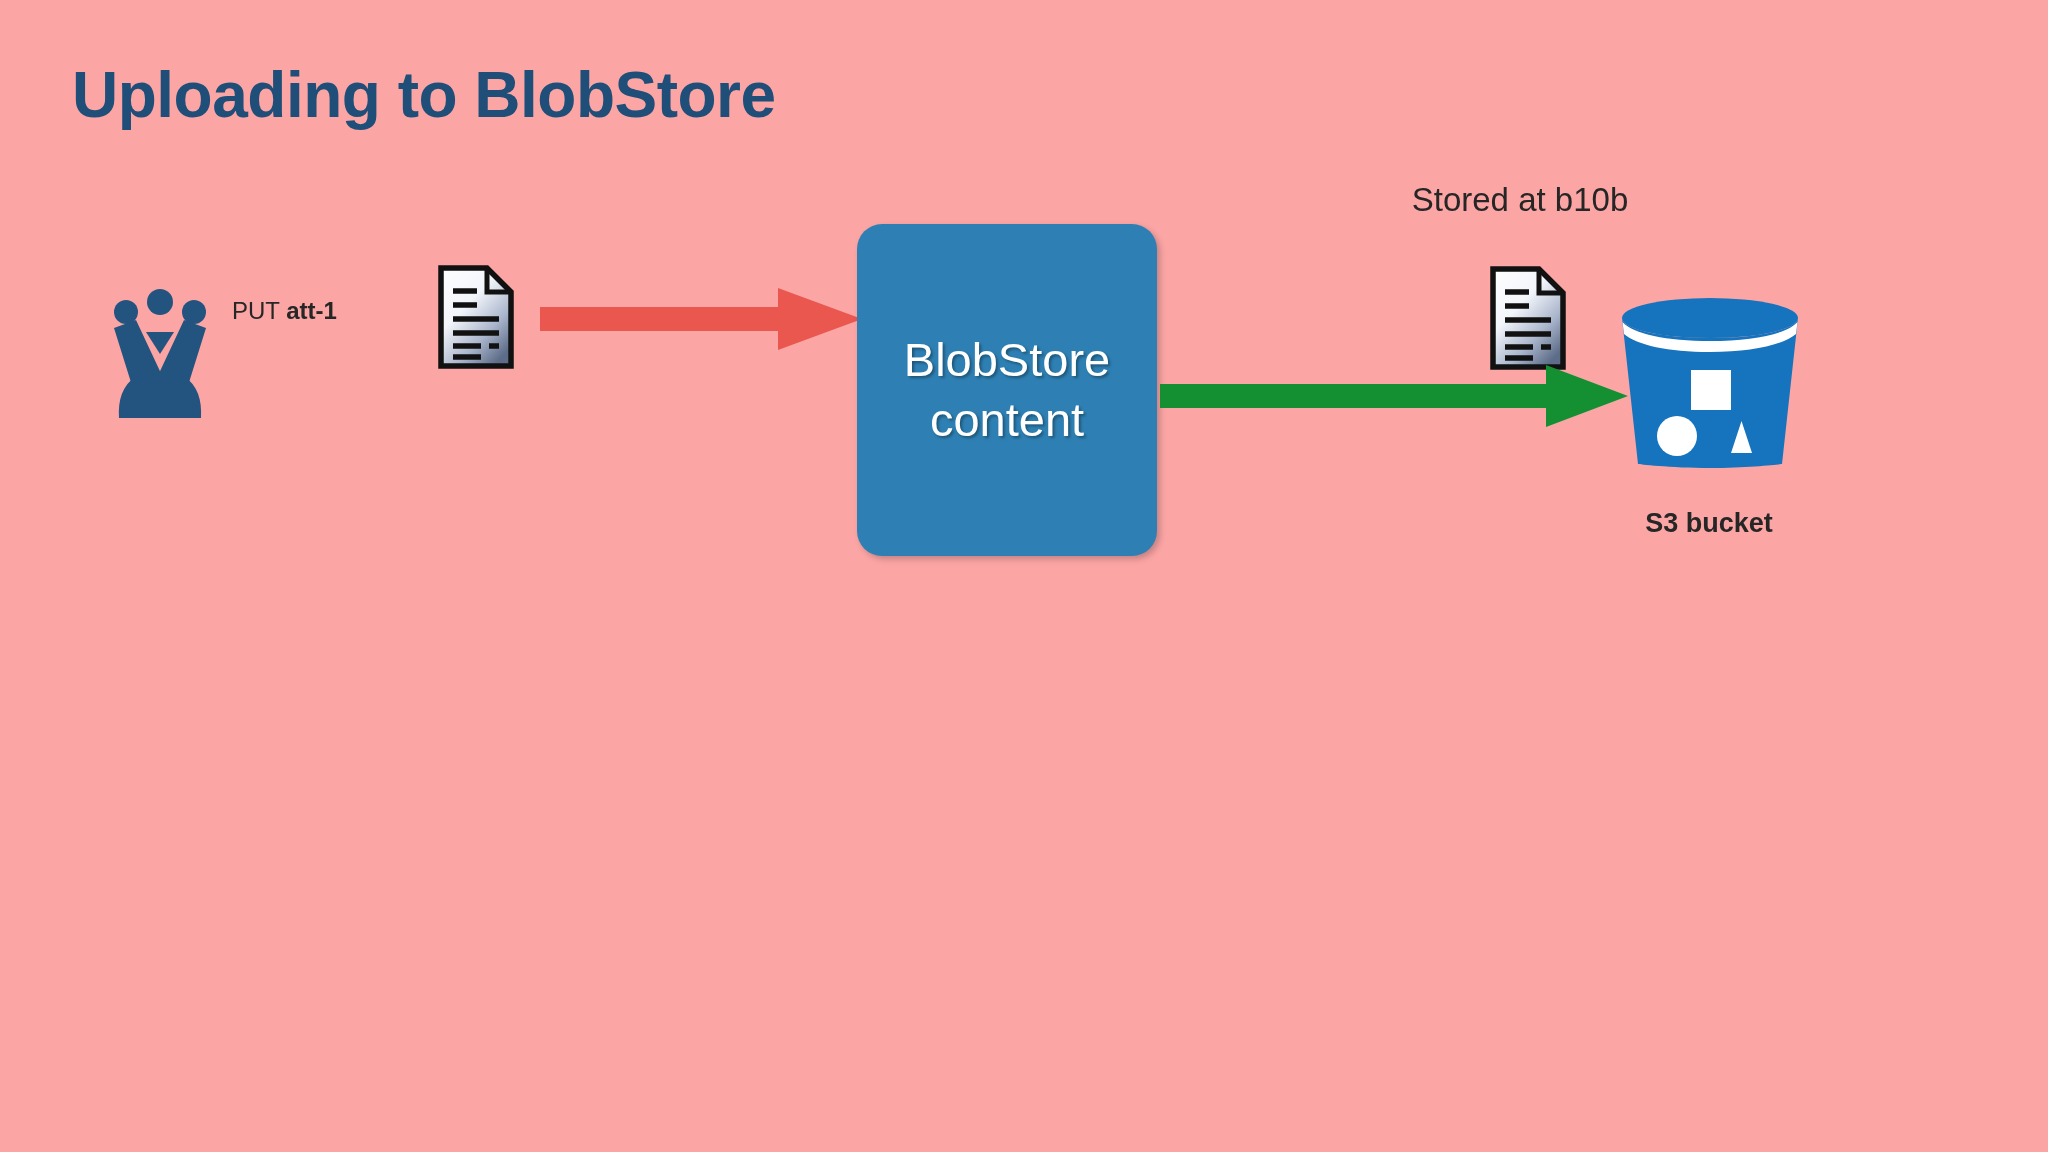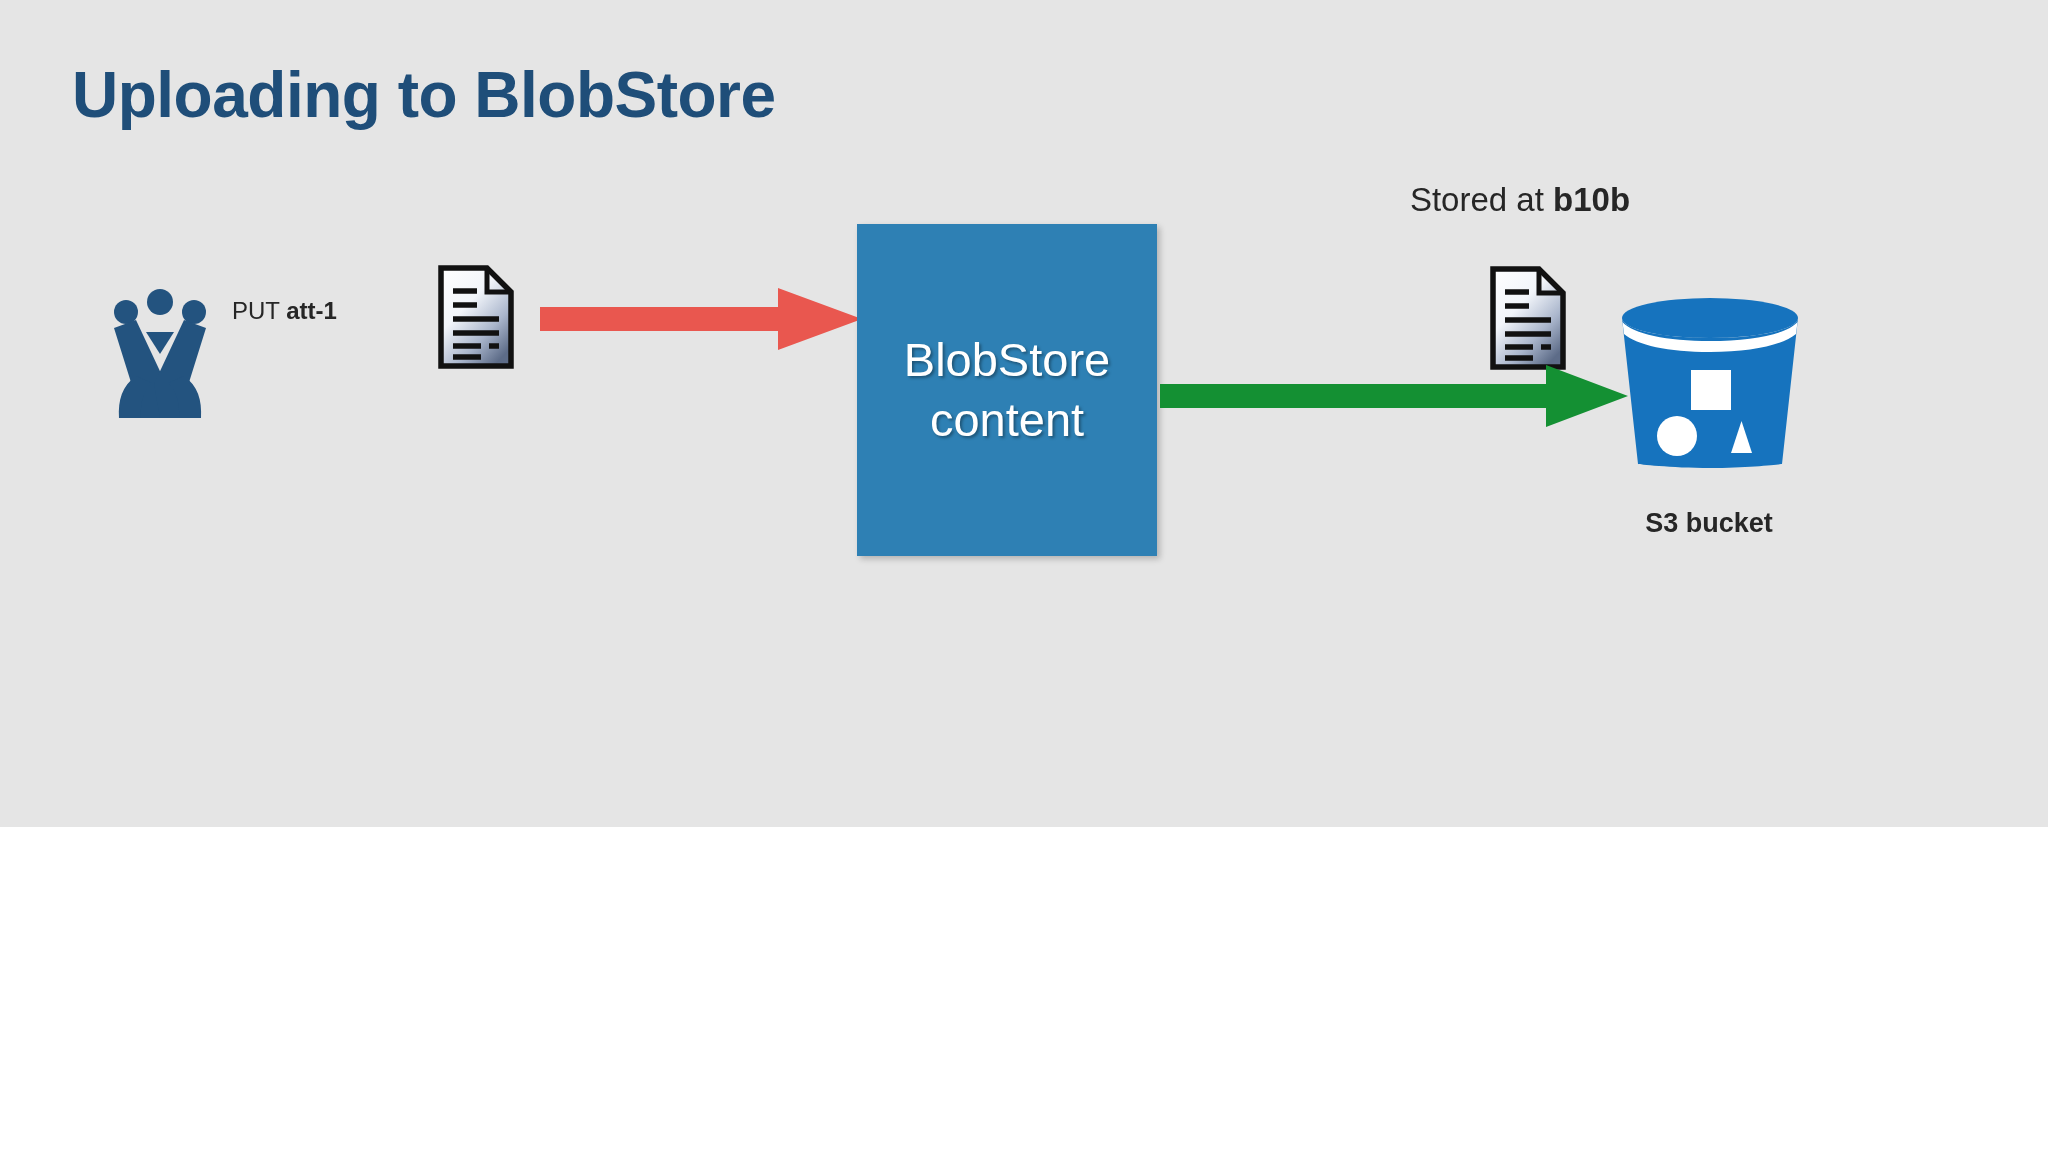--- a/index.html
+++ b/index.html
@@ -7,22 +7,22 @@
     margin: 0;
     padding: 0;
     background: #ffffff;
   }
   body {
     font-family: "Liberation Sans", sans-serif;
   }
   #slide {
     position: relative;
     width: 2048px;
-    height: 827px;
-    background: #e5e5e5;
+    height: 1152px;
+    background: #fca5a5;
     overflow: hidden;
   }
 
   
   #slide-title {
     position: absolute;
     left: 72px;
     top: 60px;
     font-size: 64px;
     font-weight: bold;
@@ -72,20 +72,21 @@
     left: 857px;
     top: 224px;
     width: 300px;
     height: 332px;
     background: #2E80B4;
     box-shadow: 3px 3px 6px rgba(0,0,0,0.22);
     display: flex;
     flex-direction: column;
     align-items: center;
     justify-content: center;
+    border-radius: 25px;
   }
   #blobstore-box .box-line {
     color: #ffffff;
     font-size: 47px;
     line-height: 1.28;
     text-align: center;
     text-shadow: 2px 2px 3px rgba(0,0,0,0.35);
     white-space: nowrap;
   }
 
@@ -93,21 +94,21 @@
   #stored-caption {
     position: absolute;
     left: 1355px;
     top: 182px;
     width: 330px;
     text-align: center;
     font-size: 33px;
     color: #262626;
     line-height: 1.08;
   }
-  #stored-caption .strong { font-weight: bold; }
+  #stored-caption .strong { font-weight: normal; }
 
   
   #s3-bucket-icon {
     position: absolute;
     left: 1619px;
     top: 296px;
     width: 182px;
     height: 172px;
   }
   #s3-bucket-label {

